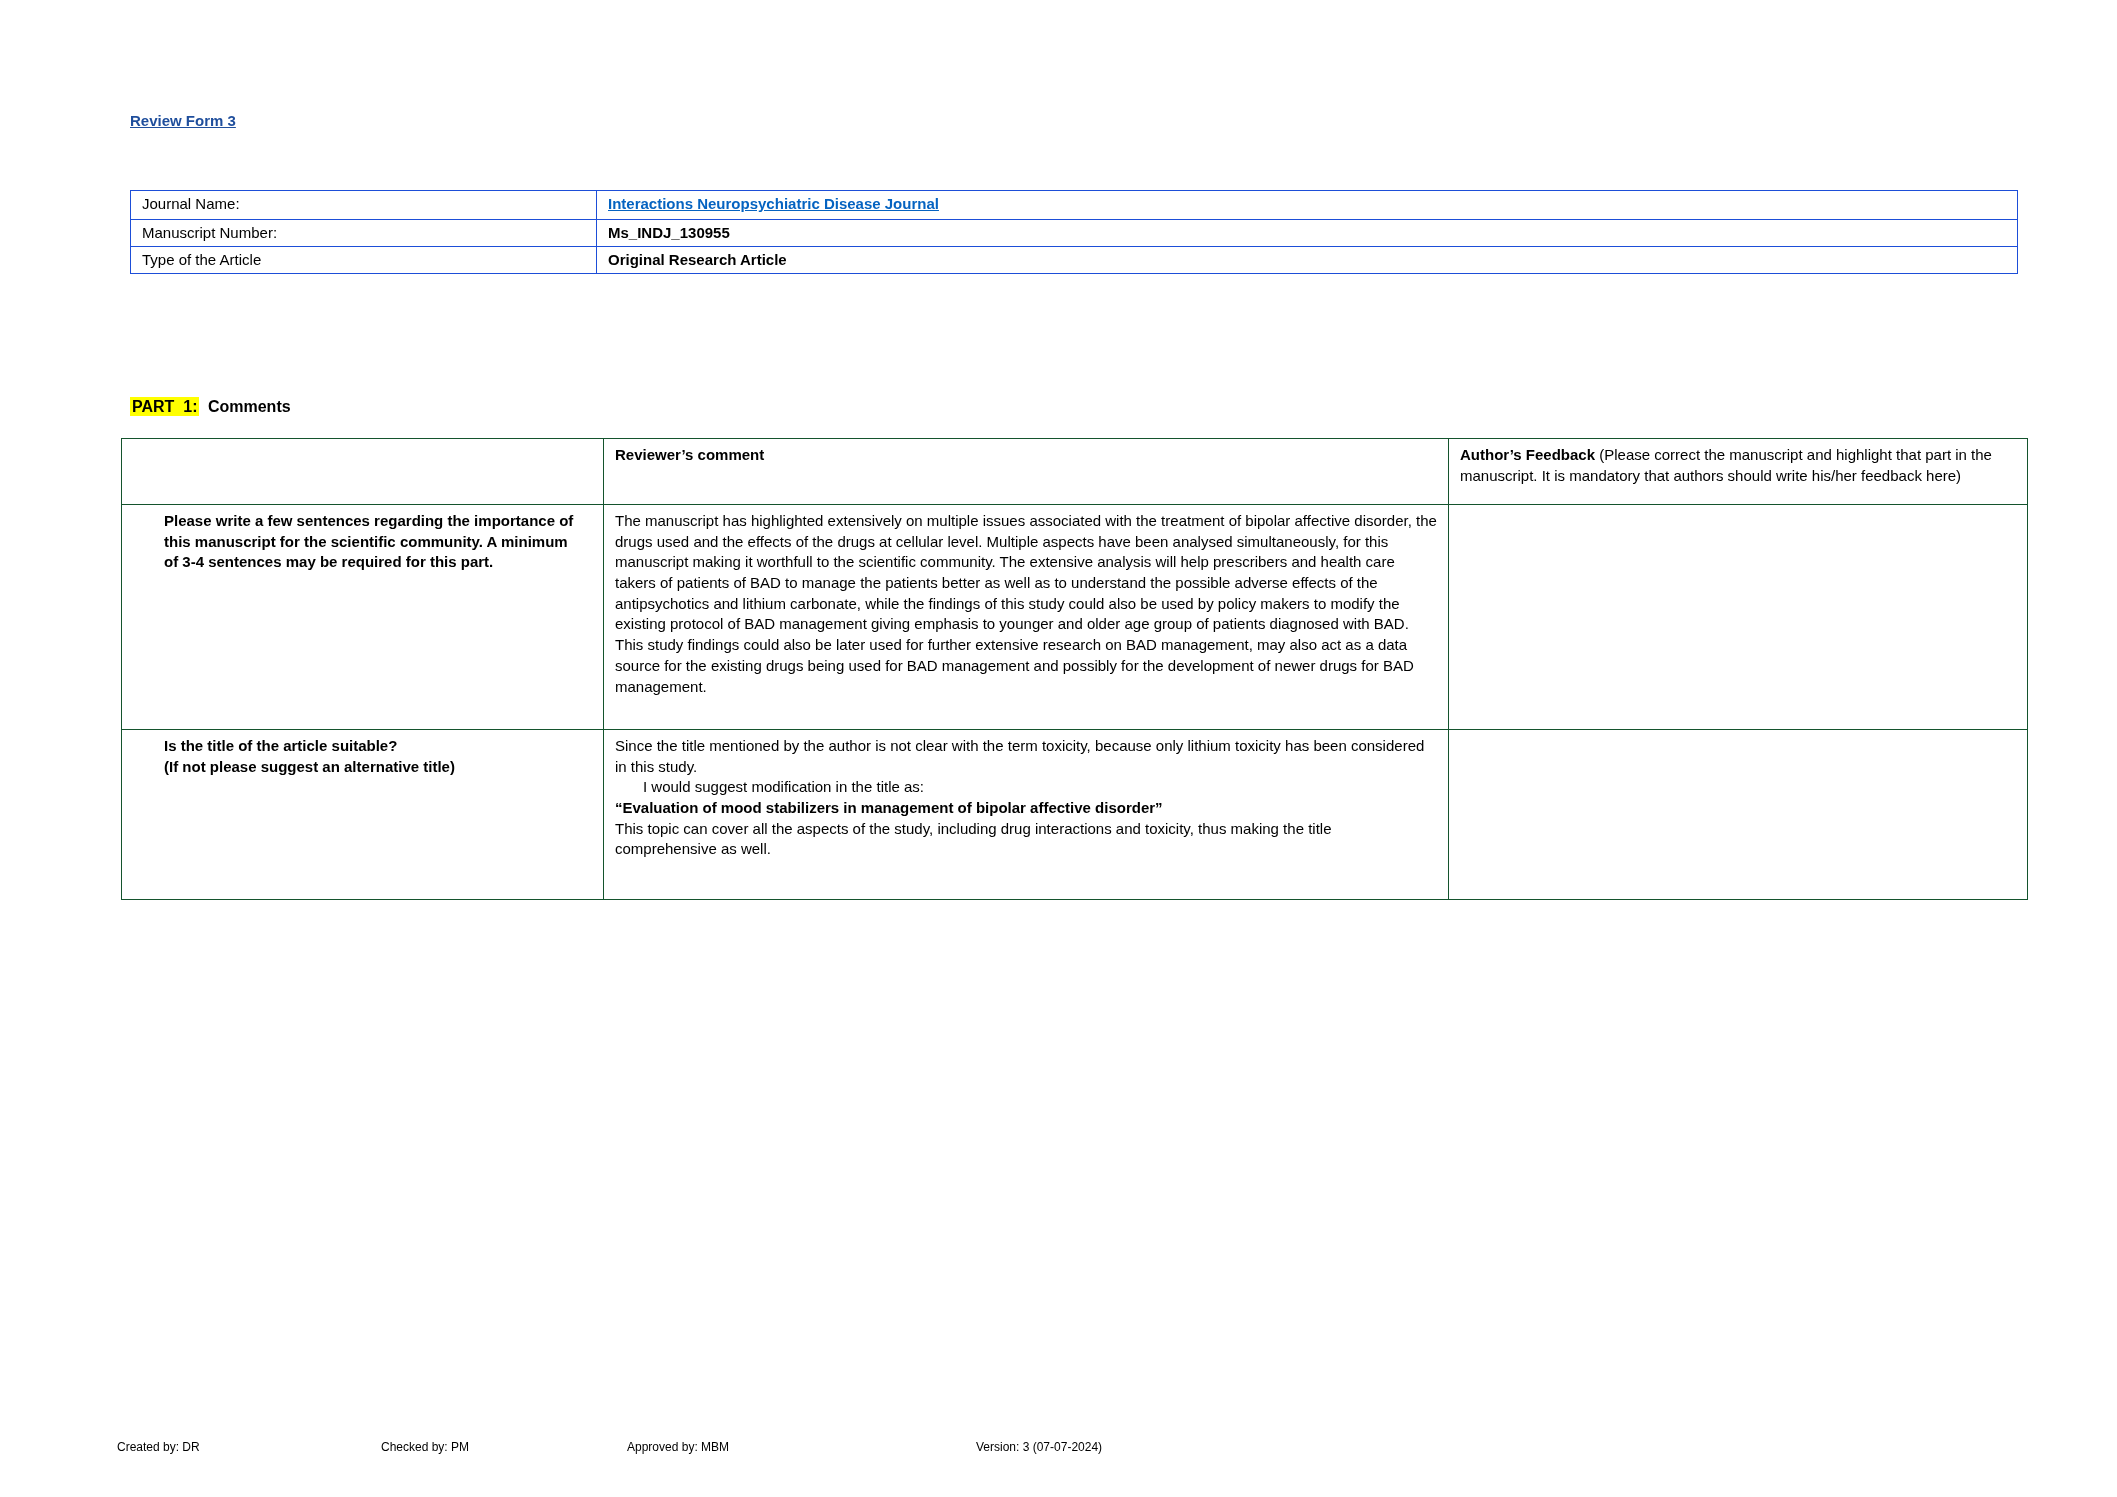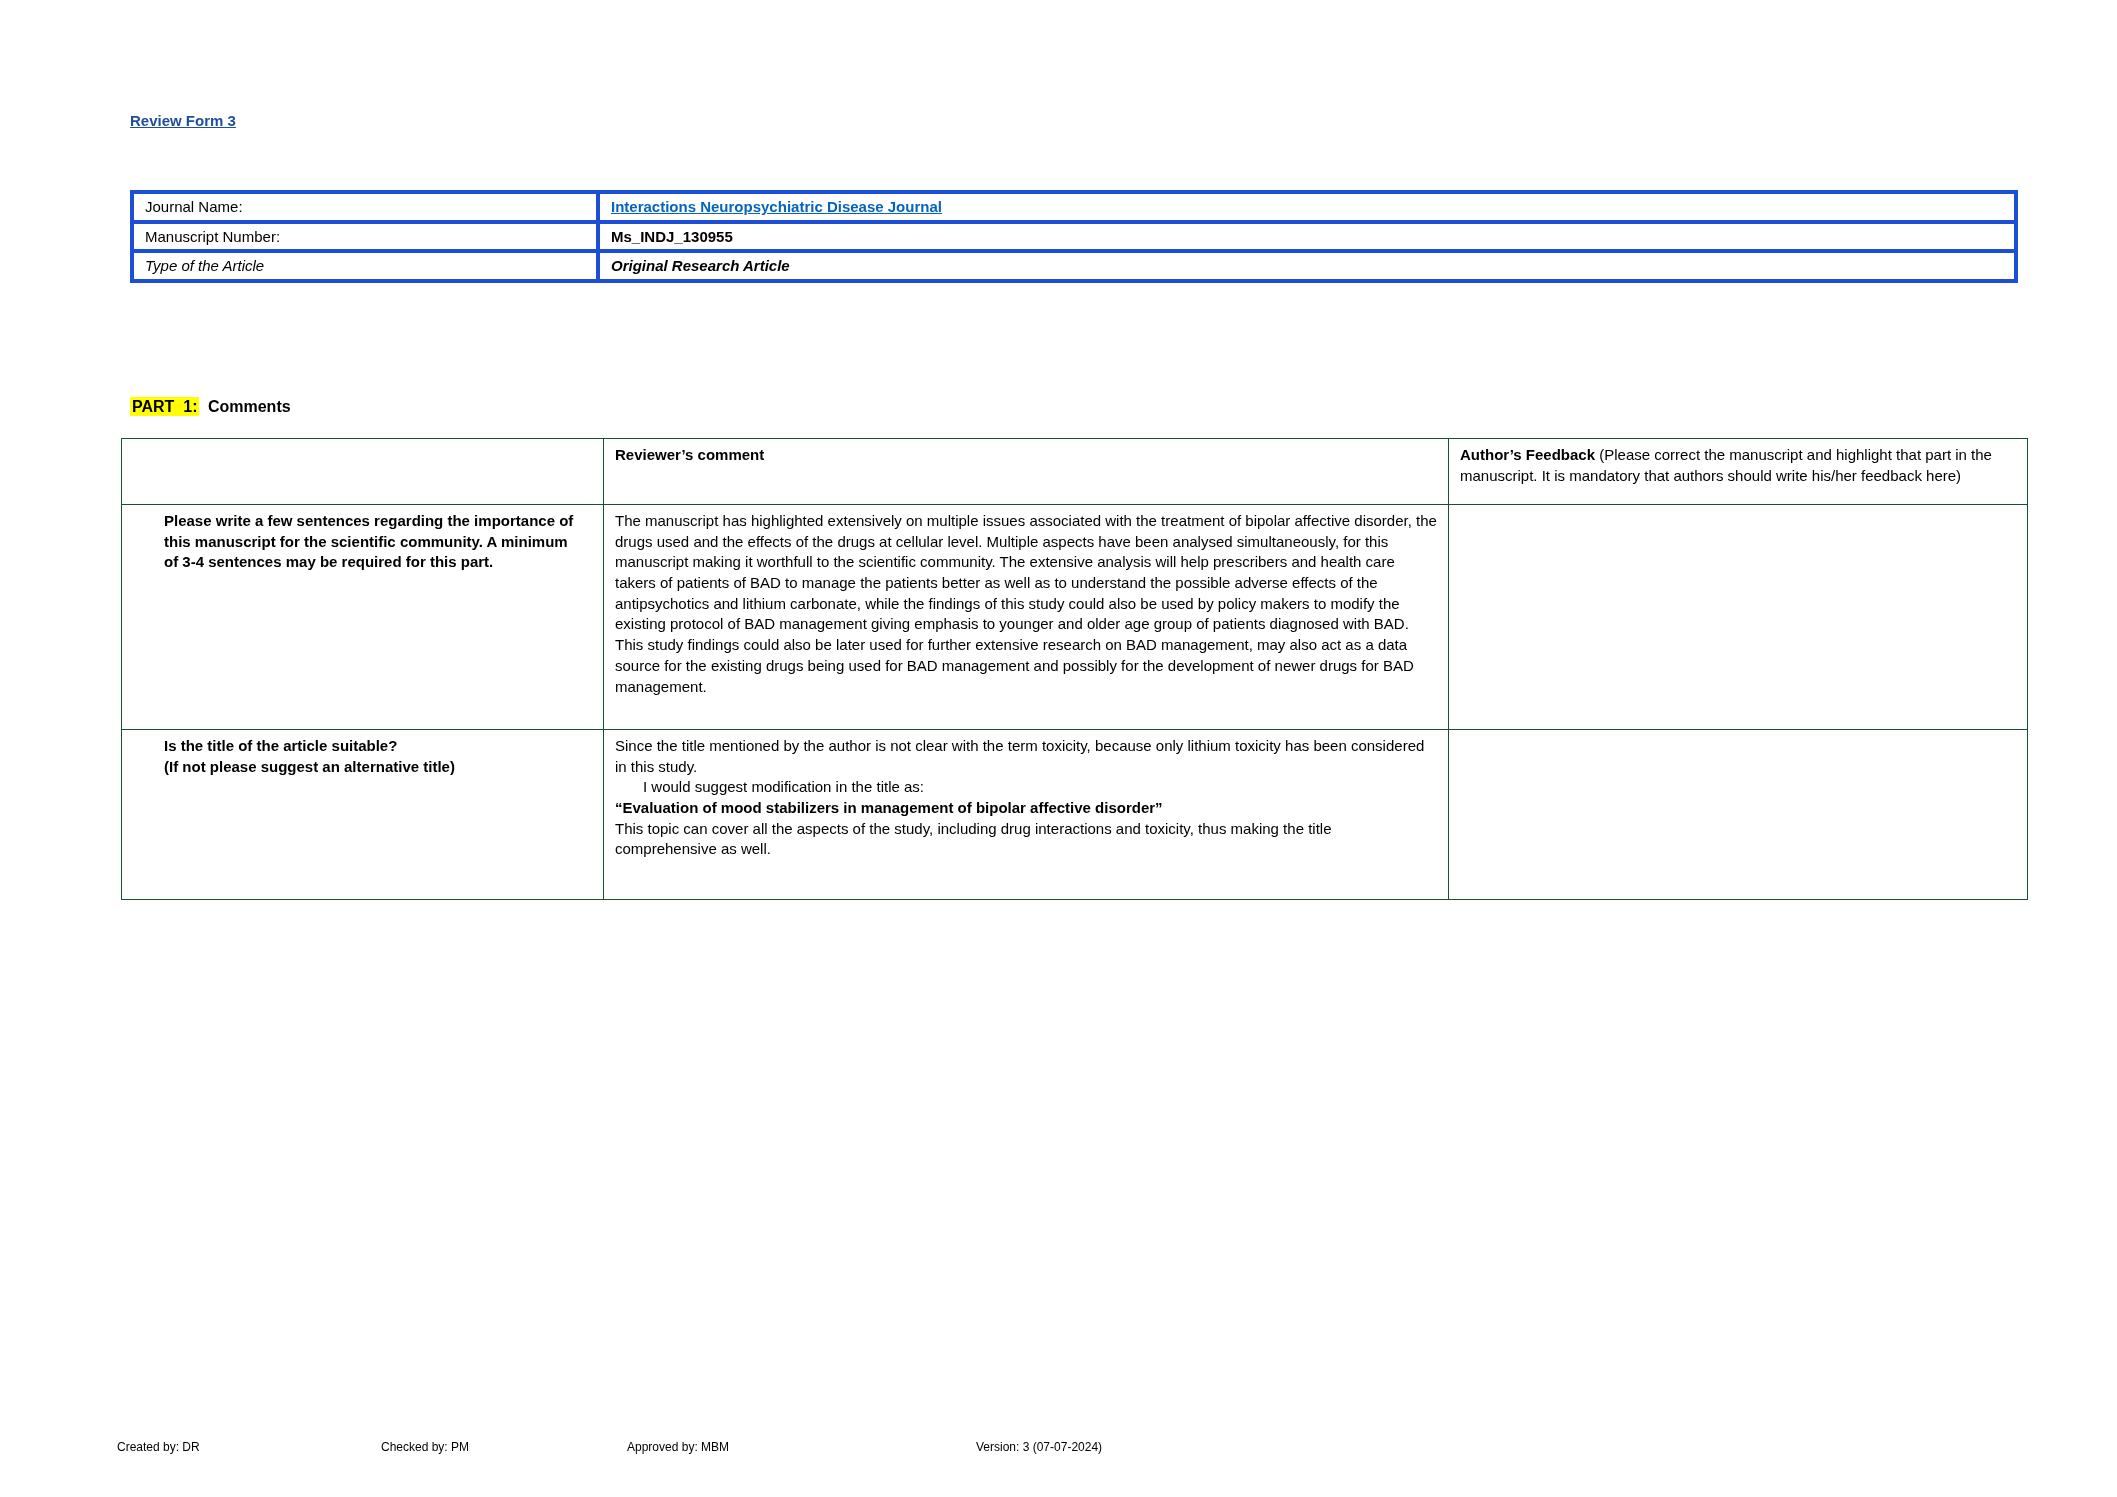--- a/index.html
+++ b/index.html
@@ -30,28 +30,28 @@
     position: absolute;
     left: 130px;
     top: 190px;
     width: 1888px;
     border-collapse: collapse;
     table-layout: fixed;
     font-size: 15px;
     line-height: 1.3;
   }
   table.meta-table td {
-    border: 4px solid #1d4ed8;
+    border: 1px solid #1d4ed8;
     padding: 3px 11px;
     vertical-align: top;
   }
   table.meta-table tr.r1 { height: 29px; }
   table.meta-table tr.r2 { height: 27px; }
   table.meta-table tr.r3 { height: 58px; }
-  table.meta-table tr.r4 { height: 27px; font-style: italic; }
+  table.meta-table tr.r4 { height: 27px; }
   table.meta-table td.value { font-weight: bold; }
   table.meta-table tr.r3 td.value { vertical-align: middle; }
   a.journal-link {
     color: #0563C1;
     font-weight: bold;
     text-decoration: underline;
     cursor: pointer;
   }
 
   

